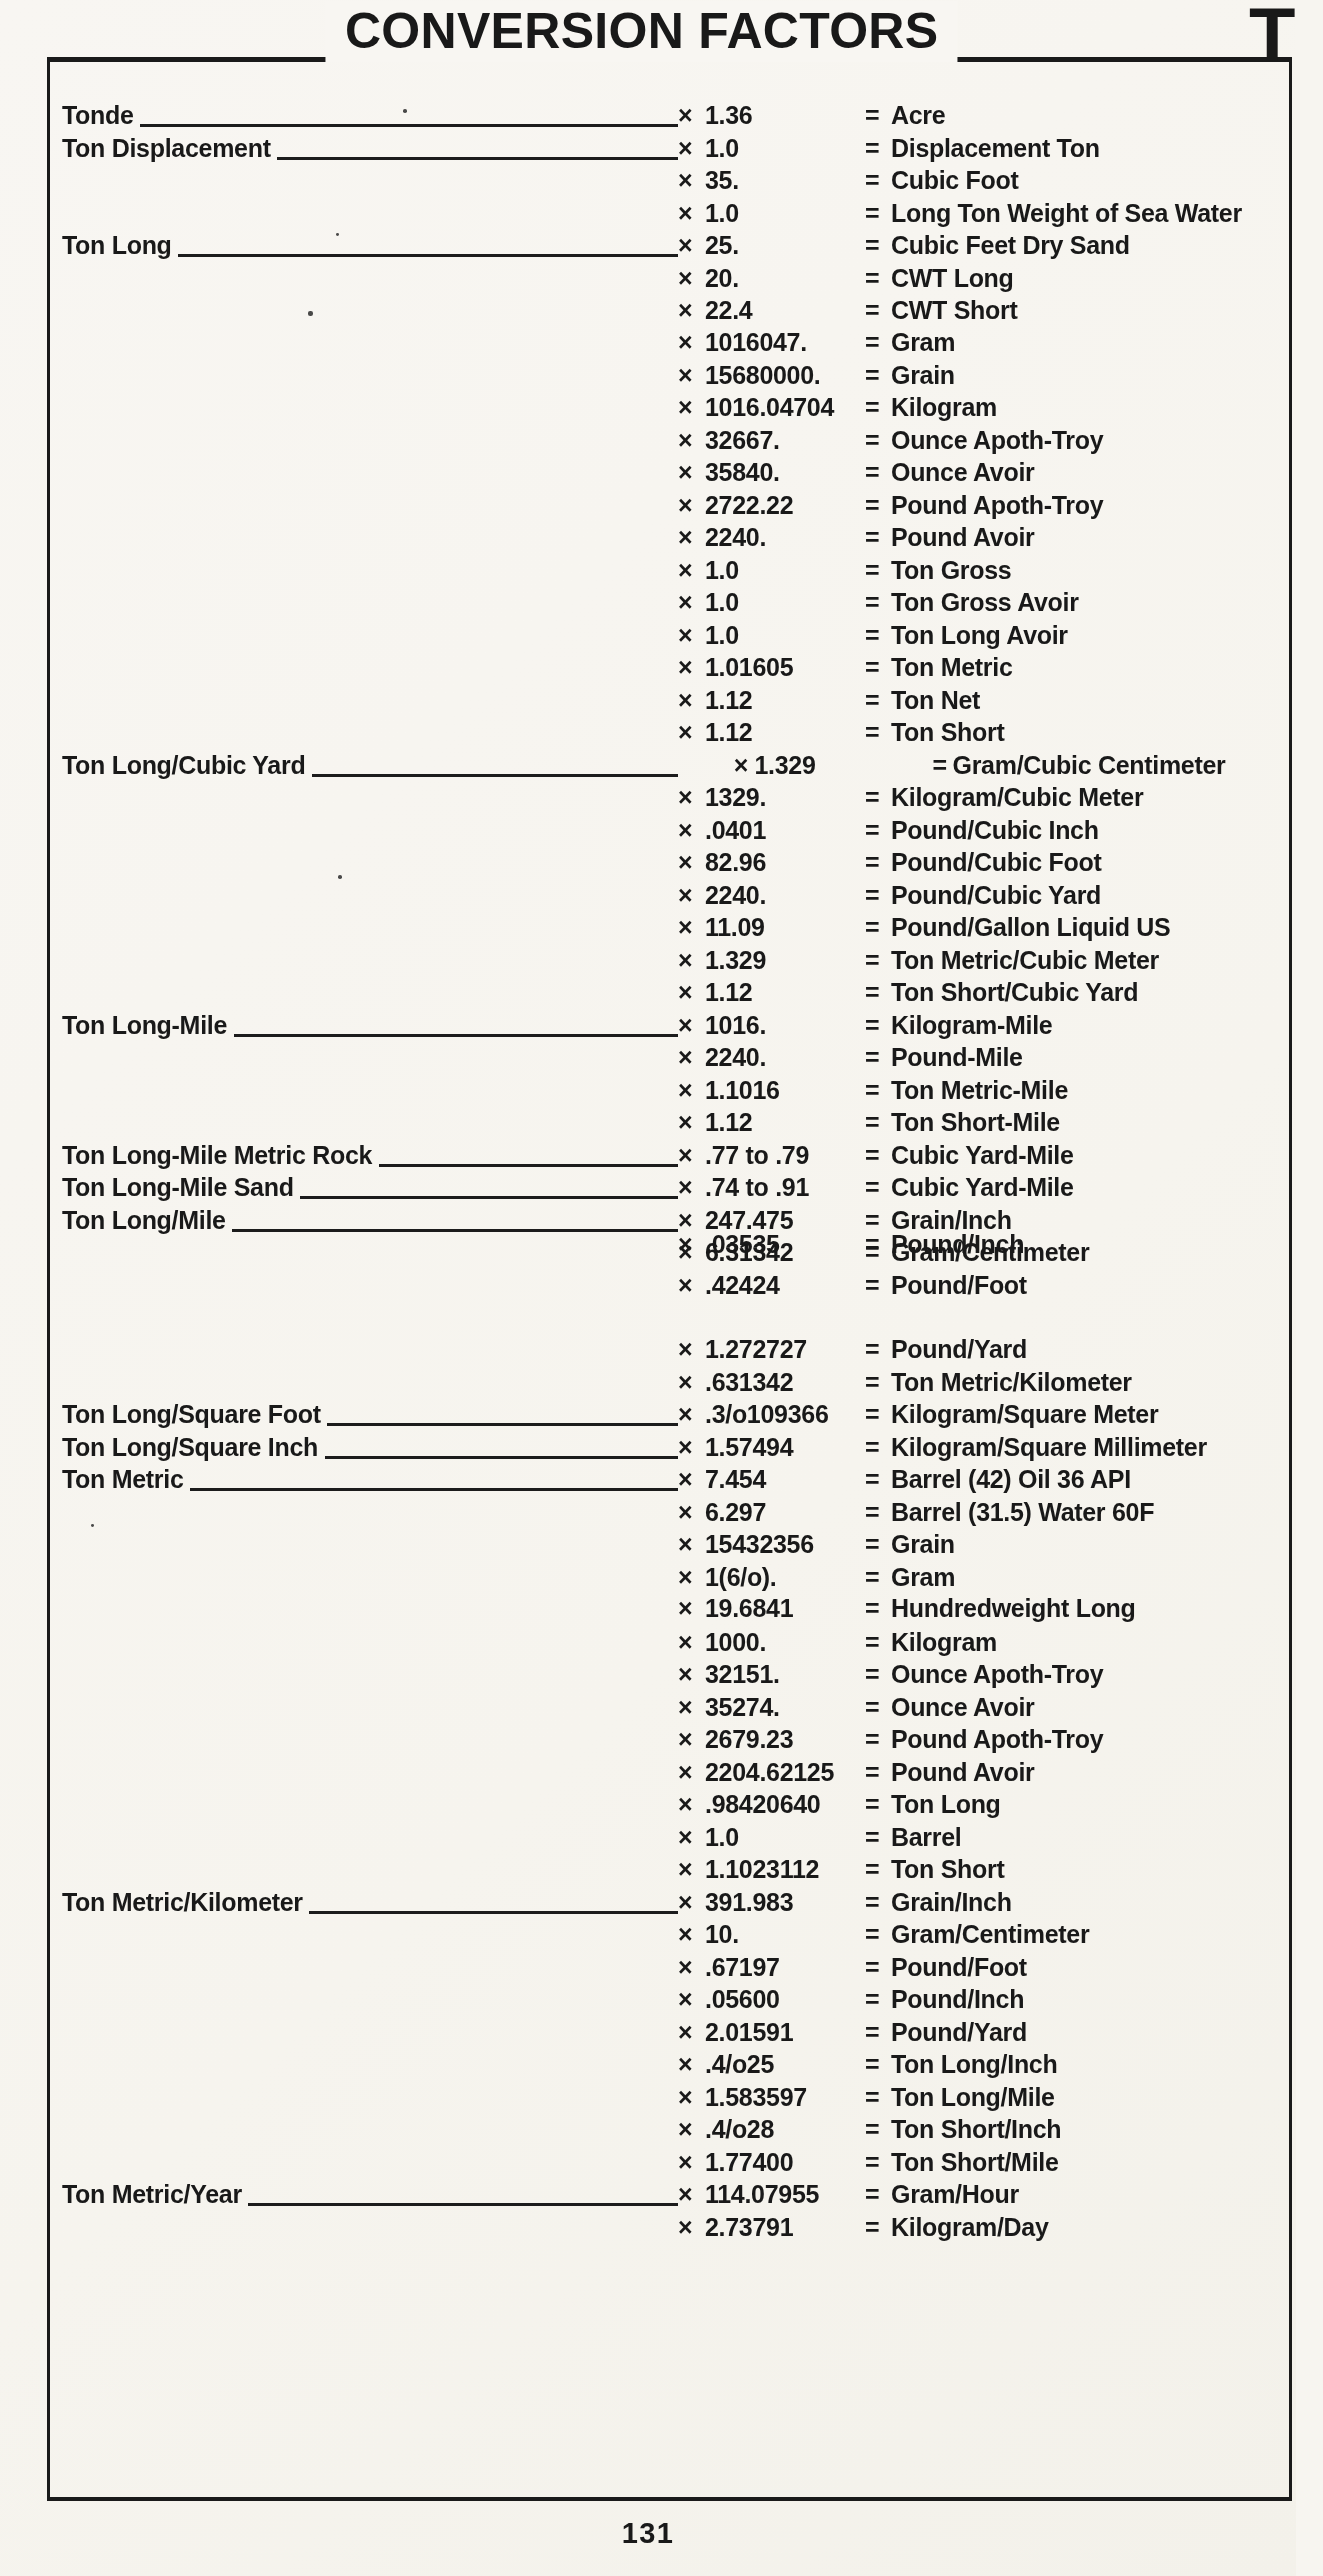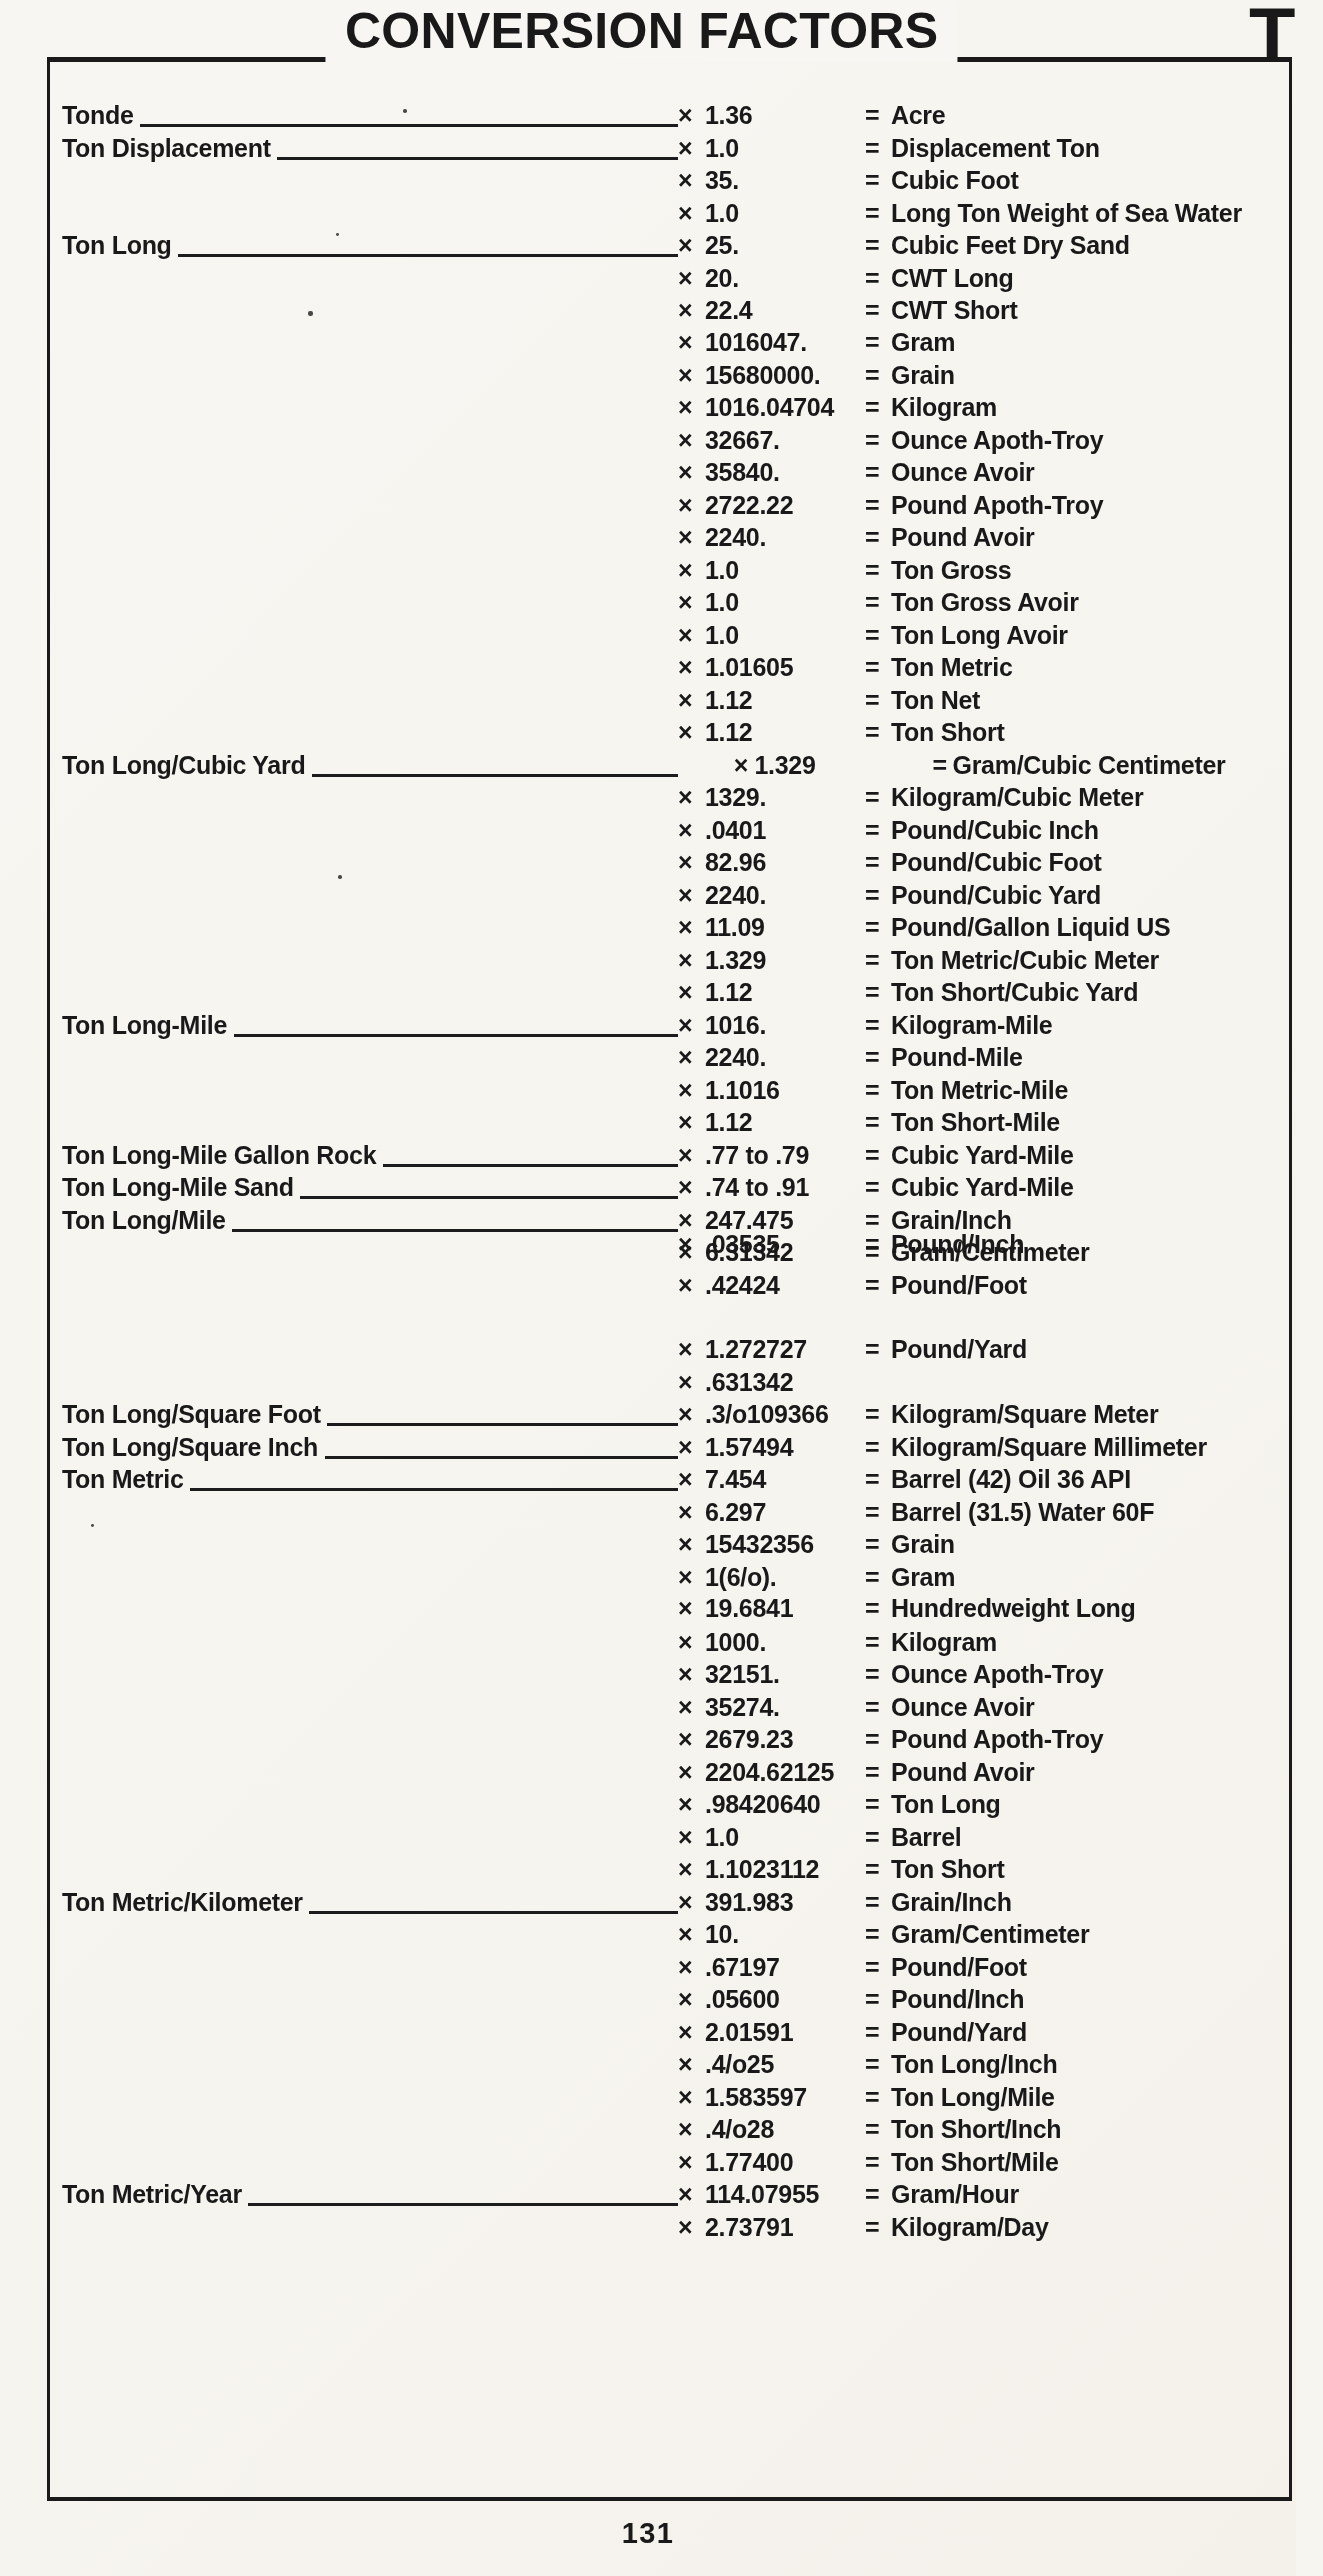--- a/index.html
+++ b/index.html
@@ -298,21 +298,21 @@
         <div class="c-factor"><span class="xsym">×</span><span>1.1016</span></div>
         <div class="c-result"><span class="eqsym">=</span><span>Ton Metric-Mile</span></div>
       </div>
       <div class="row" style="top: 1106px;">
         <div class="c-label"></div>
         <div class="c-factor"><span class="xsym">×</span><span>1.12</span></div>
         <div class="c-result"><span class="eqsym">=</span><span>Ton Short-Mile</span></div>
       </div>
       <div class="row" style="top: 1139px;">
         <div class="c-label">
-          <span class="lbl">Ton Long-Mile Gallon Rock</span>
+          <span class="lbl">Ton Long-Mile Metric Rock</span>
           <span class="leader"></span>
         </div>
         <div class="c-factor"><span class="xsym">×</span><span>.77 to .79</span></div>
         <div class="c-result"><span class="eqsym">=</span><span>Cubic Yard-Mile</span></div>
       </div>
       <div class="row" style="top: 1171px;">
         <div class="c-label">
           <span class="lbl">Ton Long-Mile Sand</span>
           <span class="leader"></span>
         </div>
@@ -343,20 +343,21 @@
         <div class="c-result"><span class="eqsym">=</span><span>Pound/Inch</span></div>
       </div>
       <div class="row" style="top: 1333px;">
         <div class="c-label"></div>
         <div class="c-factor"><span class="xsym">×</span><span>1.272727</span></div>
         <div class="c-result"><span class="eqsym">=</span><span>Pound/Yard</span></div>
       </div>
       <div class="row" style="top: 1366px;">
         <div class="c-label"></div>
         <div class="c-factor"><span class="xsym">×</span><span>.631342</span></div>
+        <div class="c-result"><span class="eqsym">=</span><span>Ton Metric/Kilometer</span></div>
       </div>
       <div class="row" style="top: 1398px;">
         <div class="c-label">
           <span class="lbl">Ton Long/Square Foot</span>
           <span class="leader"></span>
         </div>
         <div class="c-factor"><span class="xsym">×</span><span>.3/o109366</span></div>
         <div class="c-result"><span class="eqsym">=</span><span>Kilogram/Square Meter</span></div>
       </div>
       <div class="row" style="top: 1431px;">

